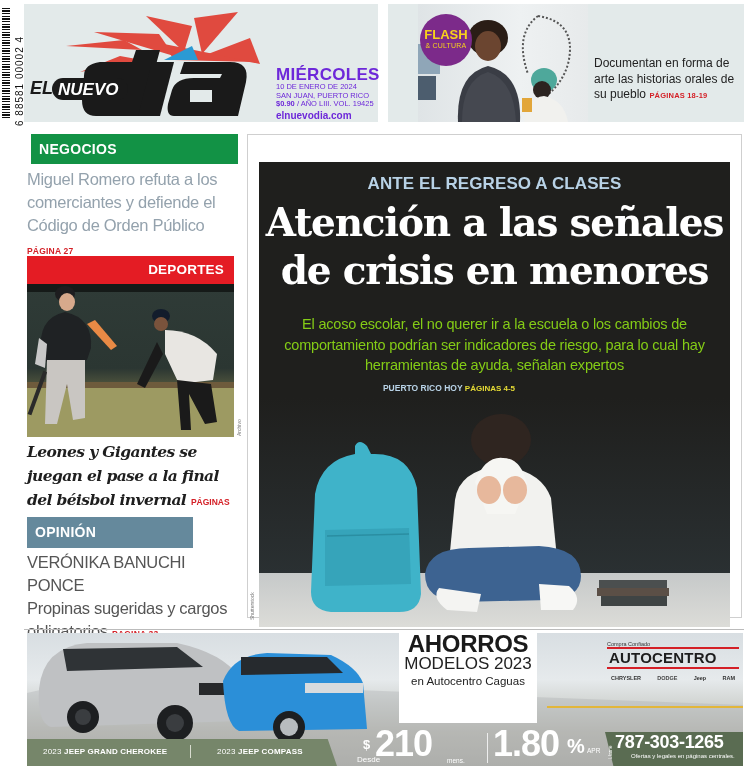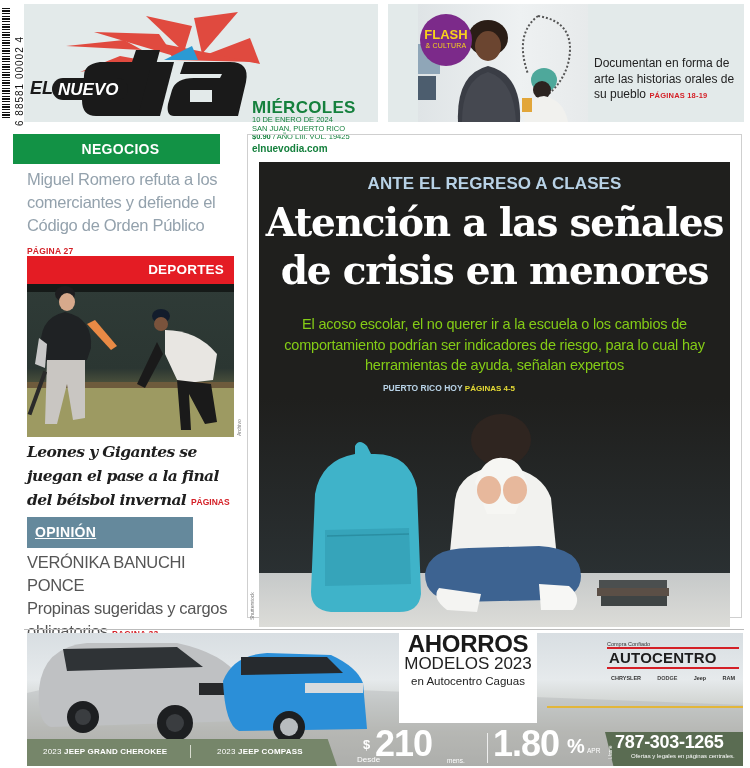--- a/index.html
+++ b/index.html
@@ -9,48 +9,48 @@
   
   .masthead { position: absolute; left: 0; top: 0; width: 750px; height: 126px; }
   .barcode { position: absolute; left: 2px; top: 2px; width: 18px; height: 122px; background: #fff; }
   .barcode .bars { position: absolute; left: 0; top: 6px; width: 8px; height: 110px;
     background: repeating-linear-gradient(180deg, #111 0 1px, #fff 1px 2px, #111 2px 4px, #fff 4px 5px, #111 5px 6px, #fff 6px 8px); }
   .barcode .num { position: absolute; left: 2px; top: 2px; width: 122px; height: 14px;
     transform-origin: 0 0; transform: translate(10px, 122px) rotate(-90deg);
     font-size: 10px; color: #111; letter-spacing: 1px; font-family: "Liberation Sans", sans-serif; }
   .mast-left { position: absolute; left: 24px; top: 4px; width: 354px; height: 118px; background: #e3eaea; }
   .logo { position: absolute; left: 0; top: 0; width: 250px; height: 118px; }
-  .date-block { position: absolute; left: 228px; top: 62px; width: 110px; color: #15803d; margin-top: 33px; }
+  .date-block { position: absolute; left: 252px; top: 62px; width: 110px; color: #6d28d9; }
   .date-day { font-weight: 900; font-size: 17px; letter-spacing: 0.3px; line-height: 17px; font-family: "Liberation Sans", sans-serif; }
   .date-line { font-size: 7.5px; line-height: 8.5px; }
   .date-line b { font-weight: 700; }
   .date-web { font-size: 10px; font-weight: 700; margin-top: 1px; }
 
   .mast-right { position: absolute; left: 388px; top: 4px; width: 356px; height: 118px; background: #e3eaea; overflow: hidden; }
   .flash-photo { position: absolute; left: 30px; top: 0; width: 170px; height: 118px;
     background: linear-gradient(90deg, #dfe4e6 0%, #eef1f2 60%, #e7eaeb 100%); overflow: hidden; }
   .flash-badge { position: absolute; left: 2px; top: 10px; width: 52px; height: 52px; border-radius: 50%;
     background: #7c2a8a; color: #f7d21b; text-align: center; }
   .flash-badge .f1 { font-weight: 900; font-size: 13px; margin-top: 14px; line-height: 13px; }
   .flash-badge .f2 { font-size: 7px; line-height: 9px; letter-spacing: 0.2px; }
   .jovenes-title { position: absolute; left: 206px; top: 4px; width: 150px; font-family: "DejaVu Serif", serif;
     font-style: italic; font-weight: 700; color: #7b2a7e; font-size: 19px; line-height: 21px; }
   .jovenes-body { position: absolute; left: 206px; top: 52px; width: 150px; font-size: 12px; line-height: 15.5px; color: #222; font-family: "Liberation Sans", sans-serif; }
   .pg-red { color: #d42027; font-weight: 700; font-size: 7.5px; letter-spacing: 0.2px; }
   .sec-bar { height: 30px; color: #fff; font-weight: 900; font-size: 14px; line-height: 30px; padding-left: 8px; letter-spacing: 0.3px; }
-  .negocios-bar { position: absolute; left: 13px; top: 134px; width: 207px; height: 30px; background: #129245; text-align: center; }
+  .negocios-bar { position: absolute; left: 31px; top: 134px; width: 207px; height: 30px; background: #129245; }
   .negocios-text { position: absolute; left: 27px; top: 168px; width: 210px; font-size: 16.5px; line-height: 23px; color: #94a2ad; font-family: "Liberation Sans", sans-serif; letter-spacing: -0.3px; }
 
   .deportes-bar { position: absolute; left: 27px; top: 256px; width: 207px; height: 28px; background: #e41c24; text-align: right; padding-right: 10px; color: #fff; font-weight: 900; font-size: 13.5px; line-height: 28px; letter-spacing: 0.2px; }
   .deportes-photo { position: absolute; left: 27px; top: 284px; width: 207px; height: 153px; overflow: hidden;
     background: linear-gradient(180deg, #2f3b37 0%, #2b3632 55%, #6a6b45 75%, #b8b578 100%); }
   .credit-v { position: absolute; font-size: 5px; color: #777; transform: rotate(-90deg); transform-origin: left top; }
   .deportes-text { position: absolute; left: 27px; top: 440px; width: 210px; font-family: "DejaVu Serif", serif; font-style: italic; font-weight: 700; color: #1e1e1e; font-size: 15.5px; line-height: 24px; letter-spacing: -0.6px; }
 
-  .opinion-bar { position: absolute; left: 27px; top: 517px; width: 166px; height: 31px; background: #65899c; color: #fff; font-weight: 900; font-size: 14px; line-height: 31px; padding-left: 8px; letter-spacing: 0.3px; text-decoration: underline; }
+  .opinion-bar { position: absolute; left: 27px; top: 517px; width: 166px; height: 31px; background: #65899c; color: #fff; font-weight: 900; font-size: 14px; line-height: 31px; padding-left: 8px; letter-spacing: 0.3px; }
   .opinion-text { position: absolute; left: 27px; top: 551px; width: 210px; font-size: 16.5px; line-height: 23px; color: #555; letter-spacing: -0.3px; }
 
   
   .main-frame { position: absolute; left: 247px; top: 134px; width: 495px; height: 484px; border: 1px solid #cfcfcf; }
   .main-box { position: absolute; left: 259px; top: 144px; width: 471px; height: 465px; background: #1f1f1d; overflow: hidden; margin-top: 18px; }
   .kicker { position: absolute; left: 0; top: 12px; width: 471px; text-align: center; color: #b8d2e6; font-weight: 700; font-size: 17px; letter-spacing: 0.1px; }
   .headline { position: absolute; left: 0; top: 36px; width: 471px; text-align: center; color: #ffffff; font-family: "DejaVu Serif", serif; font-weight: 700; font-size: 39px; line-height: 48px; letter-spacing: -1.2px; }
   .dek { position: absolute; left: 20px; top: 152px; width: 431px; text-align: center; color: #84cc16; font-size: 14.5px; line-height: 20.5px; letter-spacing: -0.2px; }
   .section-ref { position: absolute; left: 0; top: 221px; width: 380px; text-align: center; font-size: 8.5px; font-weight: 900; }
   .section-ref .sec { color: #b8d2e6; }

